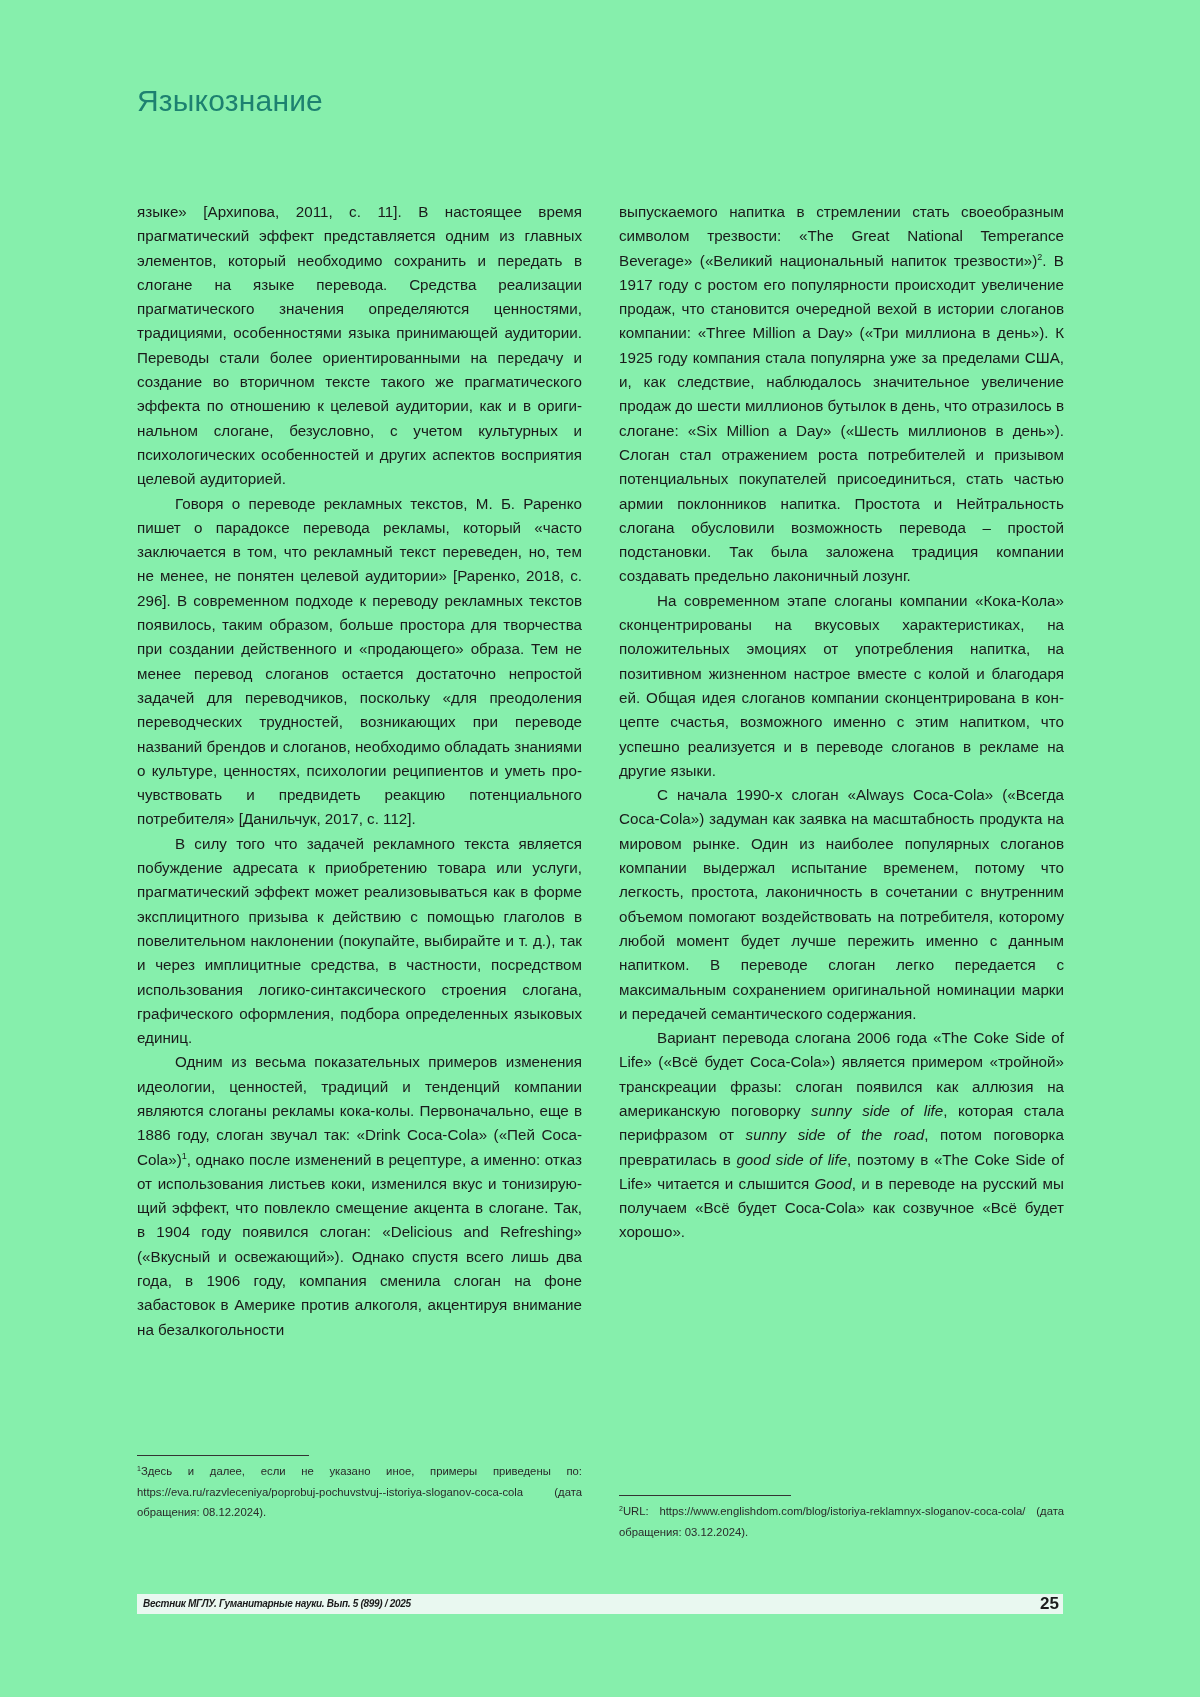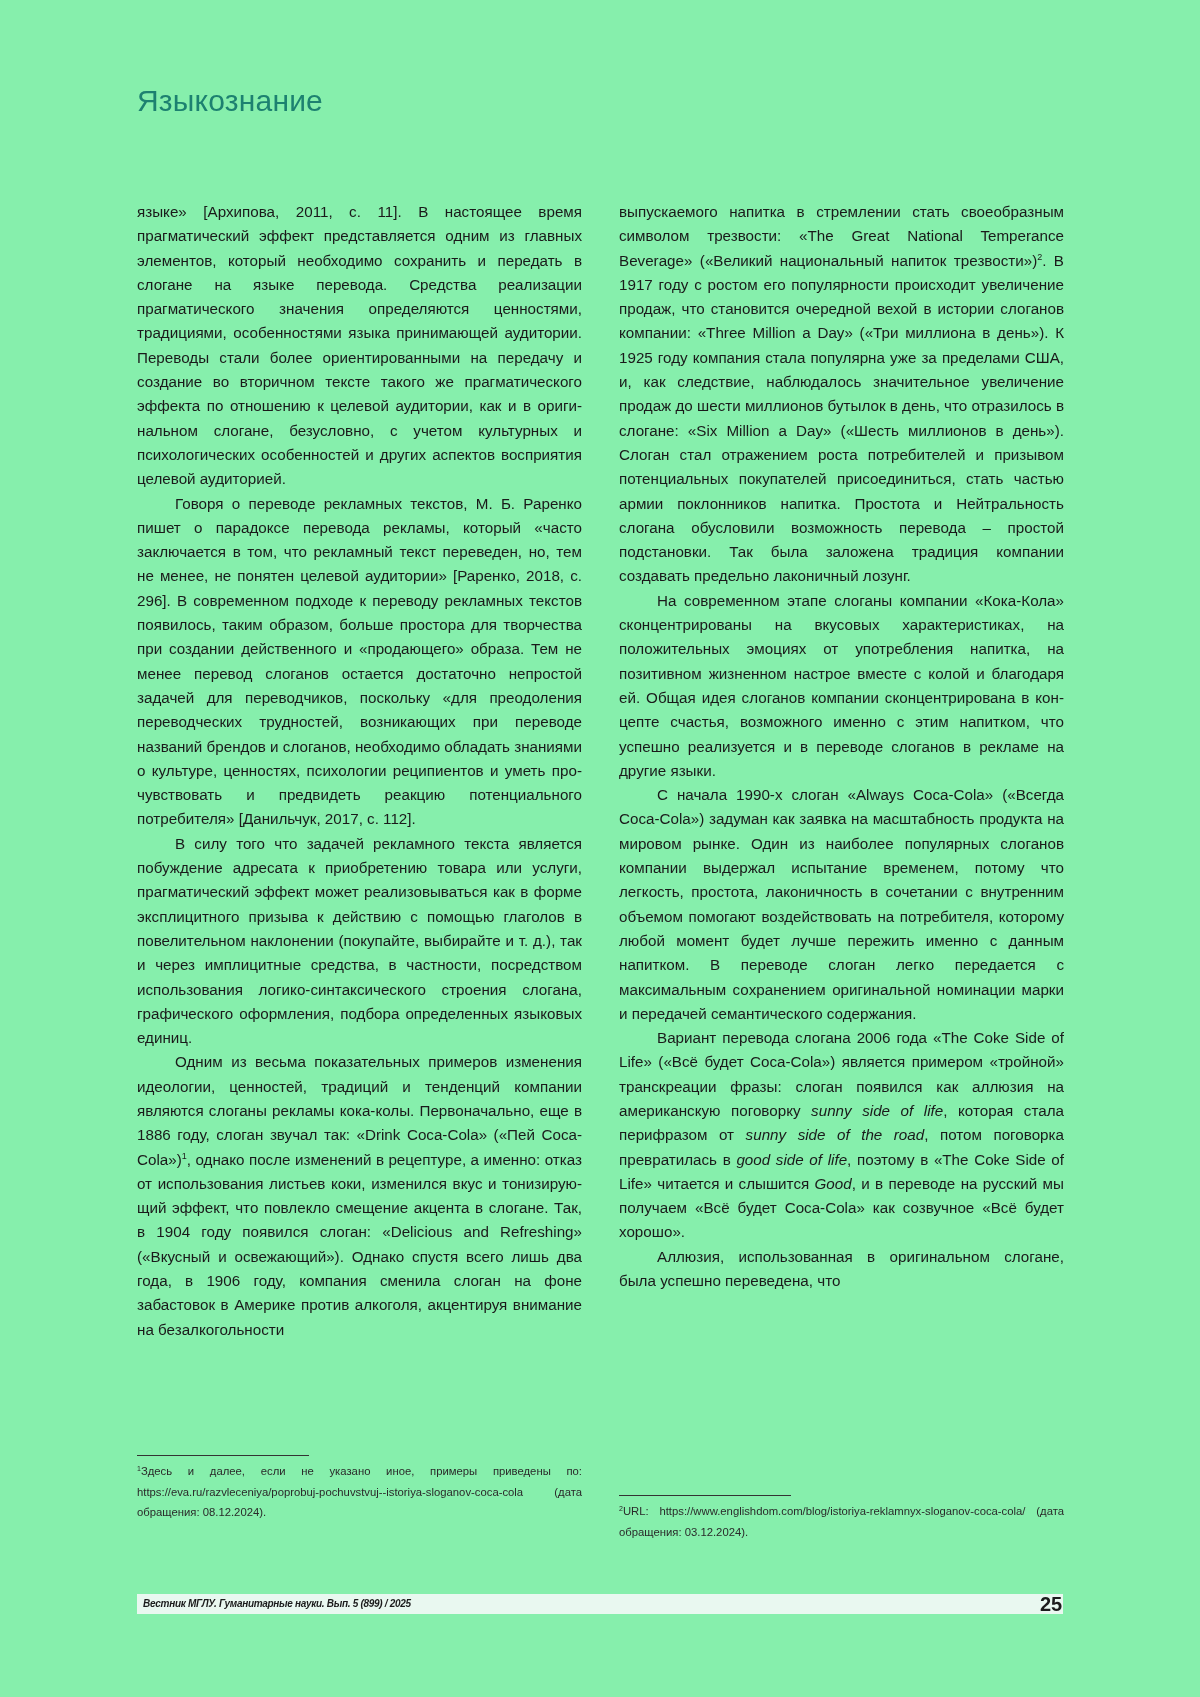--- a/index.html
+++ b/index.html
@@ -32,21 +32,21 @@
   .footer-band {
     position: absolute; left: 137px; top: 1594px; width: 926px; height: 20px; background: #e9f8f0;
   }
   .footer-journal {
     position: absolute; left: 143px; top: 1594px; line-height: 20px;
     font-family: "Liberation Sans", sans-serif; font-size: 10px; font-style: italic; font-weight: bold; color: #1c1c1c;
     letter-spacing: -0.3px;
   }
   .footer-page {
     position: absolute; left: 1040px; top: 1594px; line-height: 20px;
-    font-family: "Liberation Sans", sans-serif; font-size: 20px; font-weight: bold; color: #1c1c1c;
+    font-family: "Liberation Sans", sans-serif; font-size: 17px; font-weight: bold; color: #1c1c1c;
   }
 </style>
 </head>
 <body>
 
 <div class="page">
 
   <div class="section-title">Языкознание</div>
 
   <div class="col col-left">
@@ -54,21 +54,20 @@
     <p class="indent">Говоря о переводе рекламных текстов, М. Б. Ра­ренко пишет о парадоксе перевода рекламы, кото­рый «часто заключается в том, что рекламный текст переведен, но, тем не менее, не понятен целевой аудитории» [Раренко, 2018, с. 296]. В современном подходе к переводу рекламных текстов появилось, таким образом, больше простора для творчества при создании действенного и «продающего» образа. Тем не менее перевод слоганов остается достаточ­но непростой задачей для переводчиков, поскольку «для преодоления переводческих трудностей, воз­никающих при переводе названий брендов и сло­ганов, необходимо обладать знаниями о культуре, ценностях, психологии реципиентов и уметь про­чувствовать и предвидеть реакцию потенциального потребителя» [Данильчук, 2017, с. 112].</p>
     <p class="indent">В силу того что задачей рекламного текста является побуждение адресата к приобретению товара или услуги, прагматический эффект может реализовываться как в форме эксплицитного при­зыва к действию с помощью глаголов в повели­тельном наклонении (покупайте, выбирайте и т. д.), так и через имплицитные средства, в частности, по­средством использования логико-синтаксического строения слогана, графического оформления, под­бора определенных языковых единиц.</p>
     <p class="indent"><span>Одним из весьма показательных примеров изме­нения идеологии, ценностей, традиций и тенденций компании являются слоганы рекламы кока-колы. Первоначально, еще в 1886 году, слоган звучал так: «Drink Coca-Cola» («Пей Coca-Cola»)</span><sup>1</sup><span>, однако после изменений в рецептуре, а именно: отказ от исполь­зования листьев коки, изменился вкус и тонизирую­щий эффект, что повлекло смещение акцента в сло­гане. Так, в 1904 году появился слоган: «Delicious and Refreshing» («Вкусный и освежающий»). Однако спу­стя всего лишь два года, в 1906 году, компания сме­нила слоган на фоне забастовок в Америке против алкоголя, акцентируя внимание на безалкогольности</span></p>
   </div>
 
   <div class="col col-right">
     <p class="cont"><span>выпускаемого напитка в стремлении стать своео­бразным символом трезвости: «The Great National Temperance Beverage» («Великий национальный напиток трезвости»)</span><sup>2</sup><span>. В 1917 году с ростом его популярности происходит увеличение продаж, что становится очередной вехой в истории слоганов компании: «Three Million a Day» («Три миллиона в день»). К 1925 году компания стала популярна уже за пределами США, и, как следствие, наблюдалось значительное увеличение продаж до шести милли­онов бутылок в день, что отразилось в слогане: «Six Million a Day» («Шесть миллионов в день»). Слоган стал отражением роста потребителей и призывом потенциальных покупателей присоединиться, стать частью армии поклонников напитка. Простота и Нейтральность слогана обусловили возможность перевода – простой подстановки. Так была заложе­на традиция компании создавать предельно лако­ничный лозунг.</span></p>
     <p class="indent">На современном этапе слоганы компании «Кока-Кола» сконцентрированы на вкусовых характеристиках, на положительных эмоциях от употребления напитка, на позитивном жизненном настрое вместе с колой и благодаря ей. Общая идея слоганов компании сконцентрирована в кон­цепте счастья, возможного именно с этим напит­ком, что успешно реализуется и в переводе слога­нов в рекламе на другие языки.</p>
     <p class="indent">С начала 1990-х слоган «Always Coca-Cola» («Всегда Coca-Cola») задуман как заявка на масш­табность продукта на мировом рынке. Один из наиболее популярных слоганов компании выдер­жал испытание временем, потому что легкость, простота, лаконичность в сочетании с внутренним объемом помогают воздействовать на потребите­ля, которому любой момент будет лучше пережить именно с данным напитком. В переводе слоган легко передается с максимальным сохранени­ем оригинальной номинации марки и передачей семантического содержания.</p>
     <p class="indent"><span>Вариант перевода слогана 2006 года «The Coke Side of Life» («Всё будет Coca-Cola») является примером «тройной» транскреации фразы: слоган появился как аллюзия на американскую поговорку </span><i>sunny side of life</i><span>, которая стала перифразом от </span><i>sunny side of the road</i><span>, потом поговорка превратилась в </span><i>good side of life</i><span>, поэтому в «The Coke Side of Life» читается и слышится </span><i>Good</i><span>, и в переводе на русский мы получаем «Всё будет Coca-Cola» как созвучное «Всё будет хорошо».</span></p>
-    <p class="indent">Аллюзия, использованная в оригиналь­ном слогане, была успешно переведена, что</p>
   </div>
 
   <div class="fn-rule" style="left:137px; top:1455px;"></div>
   <div class="footnote" style="left:137px; top:1461px;"><sup>1</sup><span>Здесь и далее, если не указано иное, примеры приведены по: https://eva.ru/razvleceniya/poprobuj-pochuvstvuj--istoriya-sloganov-coca-cola (дата обращения: 08.12.2024).</span></div>
 
   <div class="fn-rule" style="left:619px; top:1495px;"></div>
   <div class="footnote" style="left:619px; top:1501px;"><sup>2</sup><span>URL: https://www.englishdom.com/blog/istoriya-reklamnyx-sloganov-coca-cola/ (дата обращения: 03.12.2024).</span></div>
 
   <div class="footer-band"></div>
   <div class="footer-journal">Вестник МГЛУ. Гуманитарные науки. Вып. 5 (899) / 2025</div>

